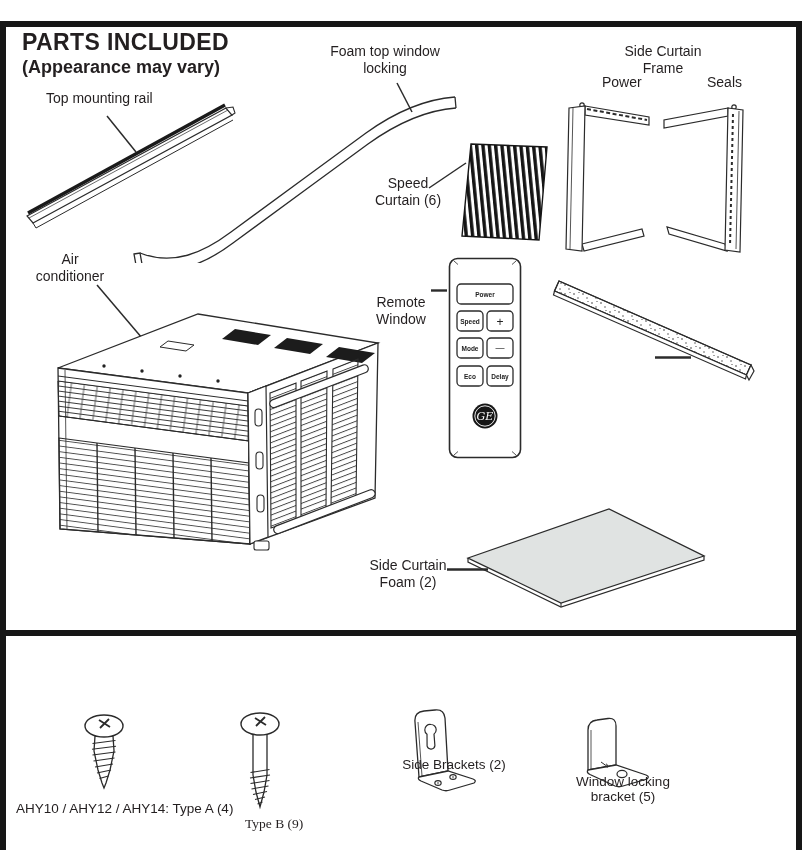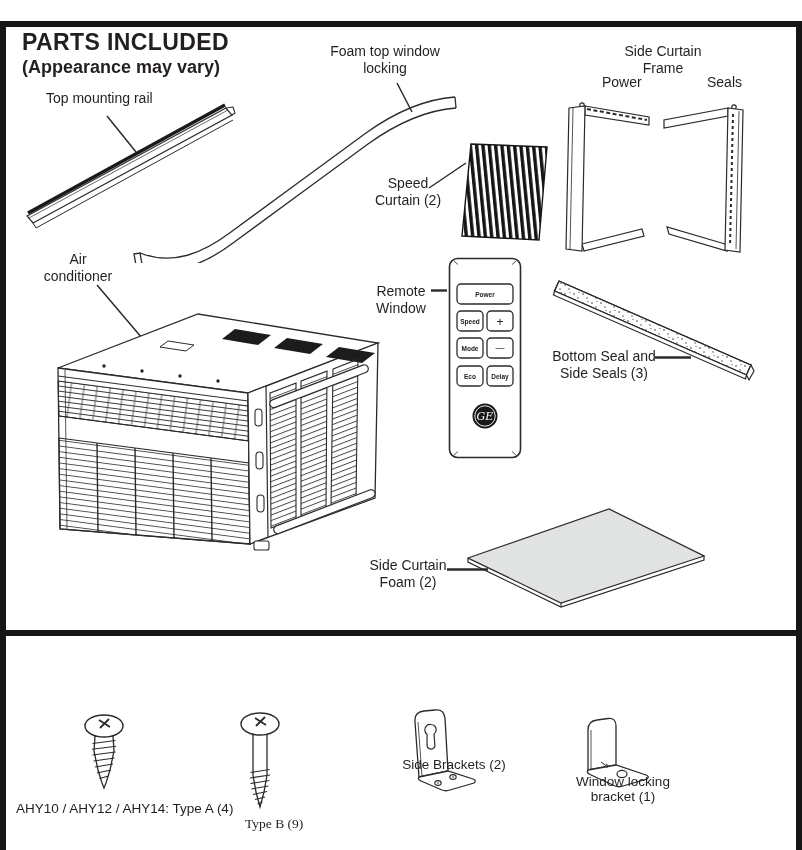--- a/index.html
+++ b/index.html
@@ -45,66 +45,62 @@
     <span>Top mounting rail</span>
   </div>
 
   <div class="lbl ctr" style="left:385px;top:22px;">
     <span>Foam top window</span>
     <span>locking</span>
   </div>
 
   <div class="lbl ctr" style="left:408px;top:154px;">
     <span>Speed</span>
-    <span>Curtain (2)</span>
+    <span>Curtain (6)</span>
   </div>
 
   <div class="lbl ctr" style="left:663px;top:22px;">
     <span>Side Curtain</span>
     <span>Frame</span>
   </div>
   <div class="lbl" style="left:602px;top:53px;">
     <span>Power</span>
   </div>
   <div class="lbl" style="left:707px;top:53px;">
     <span>Seals</span>
   </div>
 
-  <div class="lbl ctr" style="left:78px;top:230px;">
+  <div class="lbl ctr" style="left:70px;top:230px;">
     <span>Air</span>
     <span>conditioner</span>
   </div>
 
-  <div class="lbl ctr" style="left:401px;top:262px;">
+  <div class="lbl ctr" style="left:401px;top:273px;">
     <span>Remote</span>
     <span>Window</span>
   </div>
 
-  <div class="lbl ctr" style="left:604px;top:327px;">
-    <span>Bottom Seal and</span>
-    <span>Side Seals (3)</span>
-  </div>
 
   <div class="lbl ctr" style="left:408px;top:536px;">
     <span>Side Curtain</span>
     <span>Foam (2)</span>
   </div>
 
   <div class="lbl hw ra" style="left:16px;top:781px;width:203px;">
     <span>AHY10 / AHY12 / AHY14: Type A (4)</span>
   </div>
   <div class="lbl hw" style="left:245px;top:796px;font-family:Liberation Serif, serif;">
     <span>Type B (9)</span>
   </div>
   <div class="lbl hw ctr" style="left:454px;top:737px;">
     <span>Side Brackets (2)</span>
   </div>
   <div class="lbl hw ctr" style="left:623px;top:754px;">
     <span>Window locking</span>
-    <span>bracket (1)</span>
+    <span>bracket (5)</span>
   </div>
 
   <div class="ill" style="left:20px;top:78px;">
     <svg width="230" height="135" viewBox="0 0 230 135">
       <g stroke="#2b2b2b" fill="none">
         <line x1="8" y1="114" x2="205" y2="6" stroke="#1a1a1a" stroke-width="3.5"></line>
         <polygon points="7,117 206,9 212,16 13,124" fill="#fff" stroke-width="1.2"></polygon>
         <line x1="9" y1="119" x2="208" y2="11" stroke-width="0.7"></line>
         <polygon points="206,9 213,8 215,14 212,16" fill="#fff" stroke-width="1.1"></polygon>
         <line x1="13" y1="124" x2="16" y2="129" stroke-width="1"></line>

